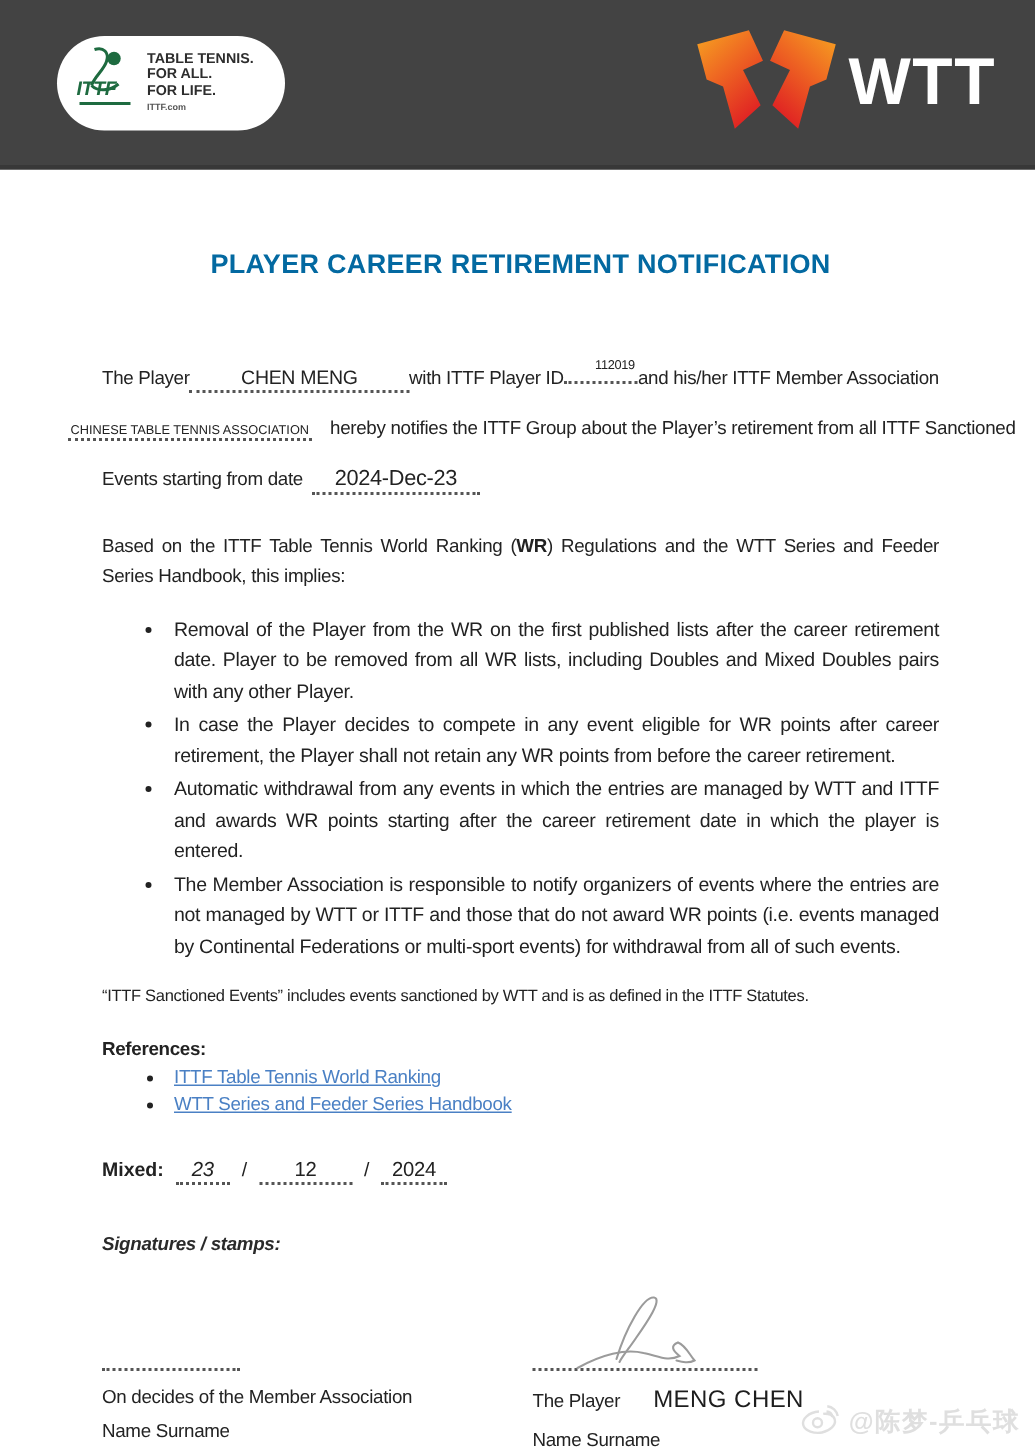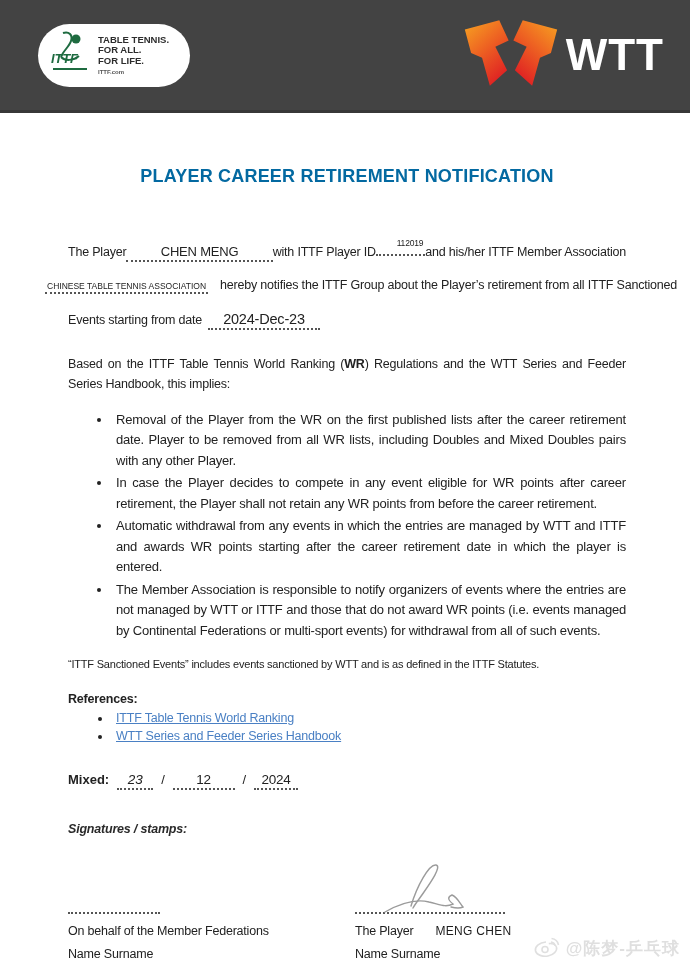--- a/index.html
+++ b/index.html
@@ -74,21 +74,21 @@
   .footer-cols { display:flex; margin-top:20px; }
   .fcol-left  { width:287px; flex:none; }
   .fcol-right { flex:1; }
   .sig-space { height:56px; position:relative; }
   .sig-space svg { position:absolute; left:18px; bottom:-6px; }
   .sig-rule-left  { width:92px;  border-bottom:2px dotted #555; }
   .sig-rule-right { width:150px; border-bottom:2px dotted #555; }
   .fline { font-size:12.5px; line-height:1.68; margin-top:2px; }
   .fline.first { margin-top:7px; }
   .player-row { display:flex; align-items:baseline; gap:22px; }
-  .player-name { font-size:12px; letter-spacing:0.3px; color:#1d1d1d; }
+  .player-name { font-size:16px; letter-spacing:0.3px; color:#1d1d1d; }
 
   .watermark {
     position:absolute; right:10px; bottom:6px;
     display:flex; align-items:center; gap:5px;
     color:#dadada; opacity:0.9;
   }
   .watermark-text { font-size:17px; font-weight:bold; letter-spacing:1px; color:#dcdcdc; }
 </style>
 </head>
 <body>
@@ -192,21 +192,21 @@
     <span>/</span>
     <span class="fill d-year">2024</span>
   </div>
 
   <div class="sig-label">Signatures / stamps:</div>
 
   <div class="footer-cols">
     <div class="fcol-left">
       <div class="sig-space"></div>
       <div class="sig-rule-left"></div>
-      <div class="fline first">On behalf of the Member Federations</div>
+      <div class="fline first">On decides of the Member Association</div>
       <div class="fline">Name Surname</div>
       <div class="fline">Position</div>
     </div>
 
     <div class="fcol-right">
       <div class="sig-space">
         <svg width="120" height="62" viewBox="0 0 120 62">
           <g fill="none" stroke="#9b9b9b" stroke-width="1.4" stroke-linecap="round">
             <path d="M38,50 C44,30 56,8 63,9 C69,10 58,26 51,36 C47,42 42,48 40,52"></path>
             <path d="M12,56 C28,47 44,43 56,46 C66,48 72,52 80,48 C75,44 74,41 79,39 C84,41 86,46 90,51 C86,53 82,52 78,51"></path>

